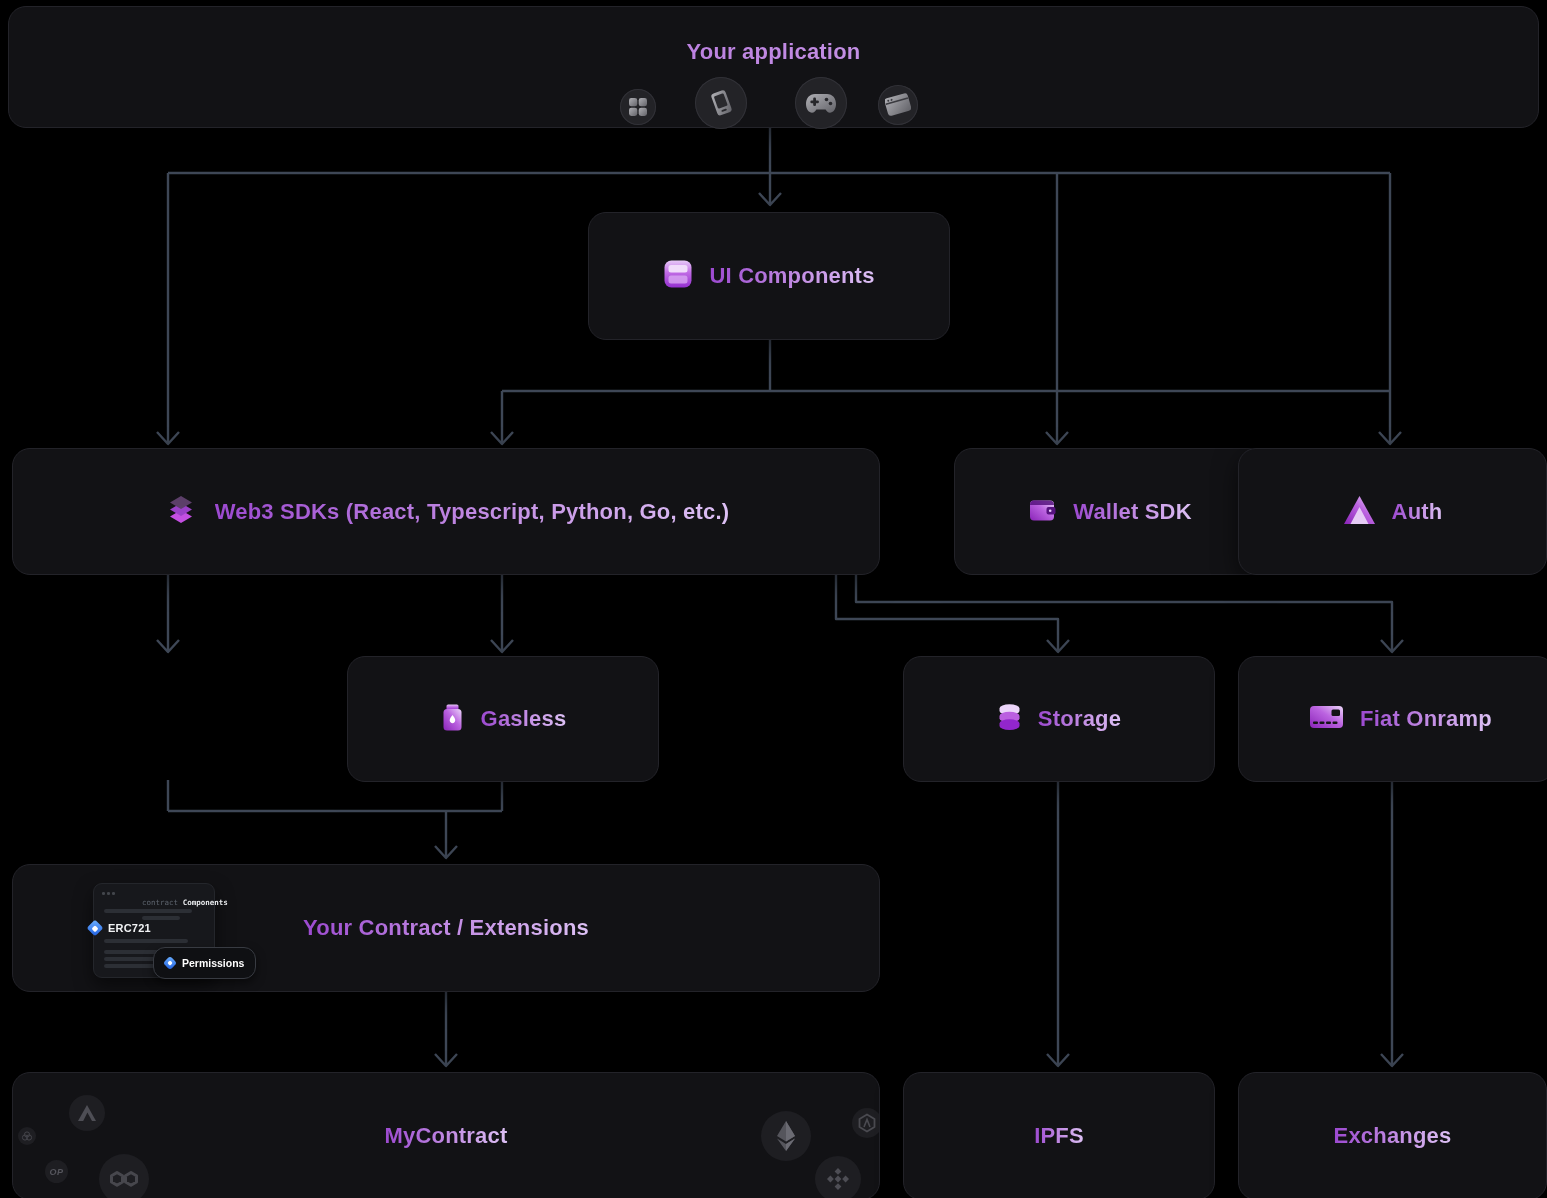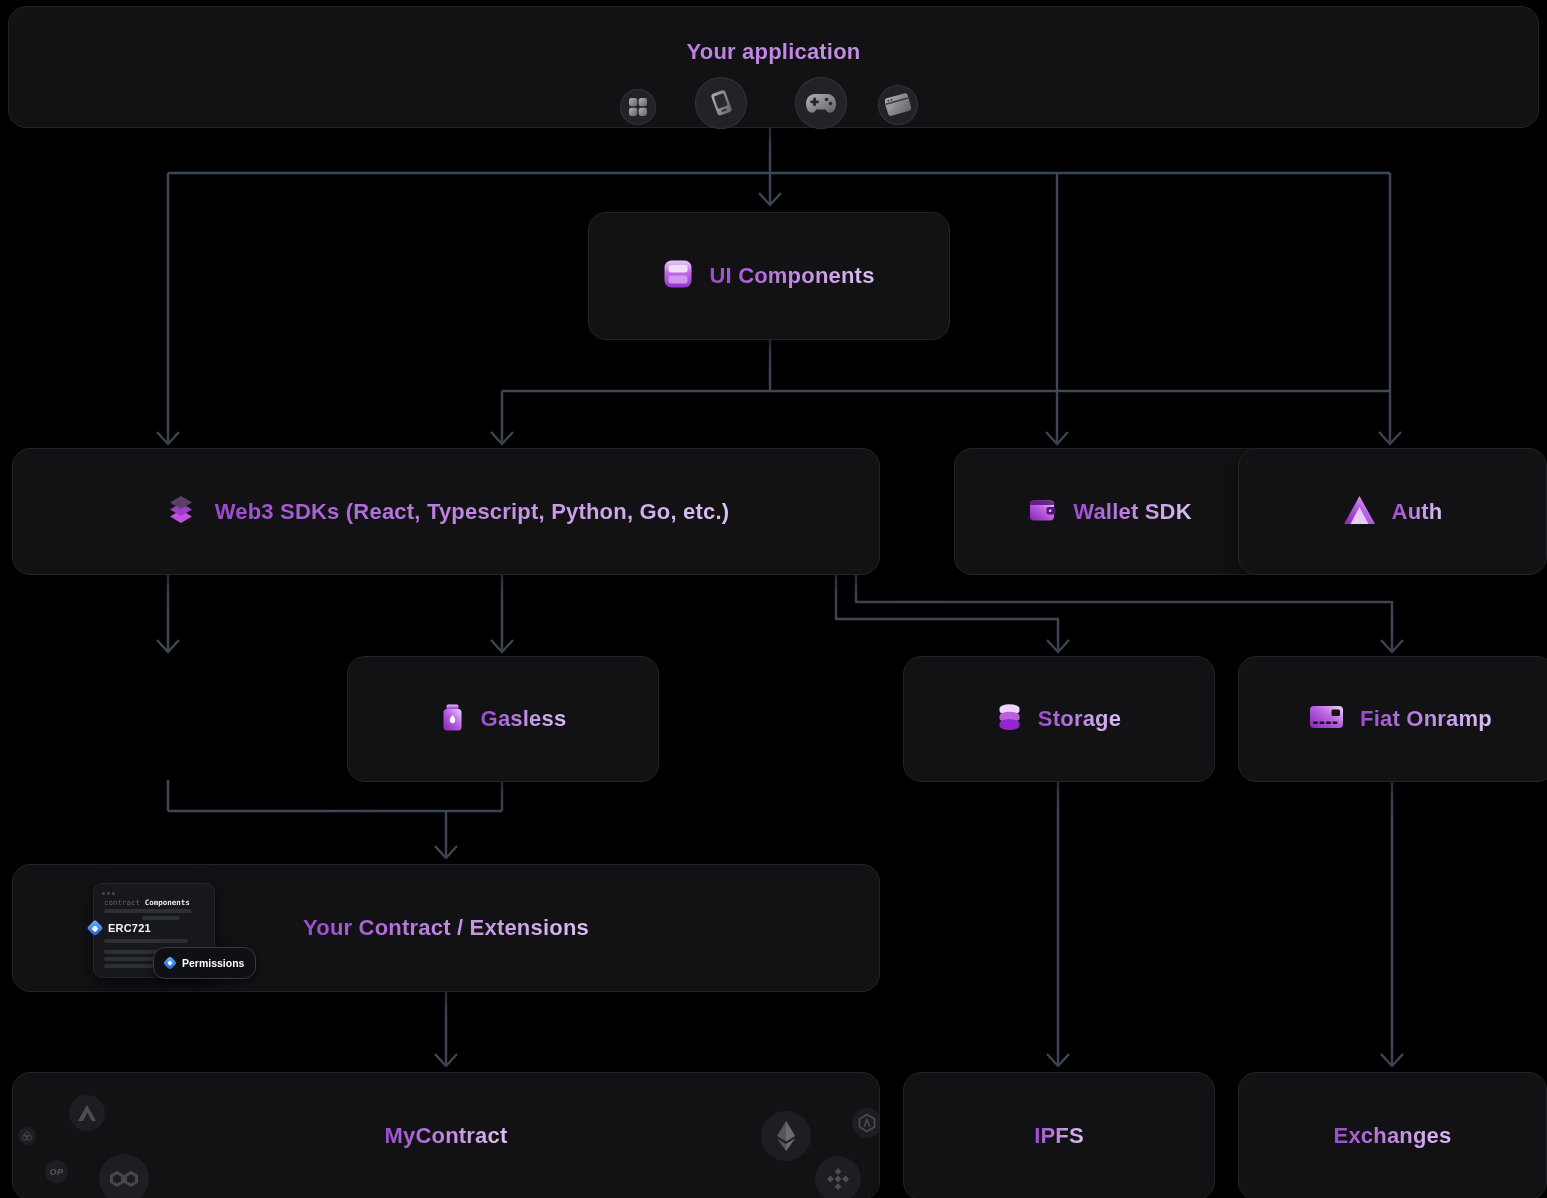--- a/index.html
+++ b/index.html
@@ -42,21 +42,21 @@
   #bl-poly{left:86px;top:81px;width:50px;height:50px;}
   #bl-eth{left:748px;top:38px;width:50px;height:50px;}
   #bl-arb{left:839px;top:35px;width:30px;height:30px;}
   #bl-bnb{left:802px;top:83px;width:46px;height:46px;}
   .op-txt{font-weight:700;font-style:italic;font-size:9px;color:#55555c;letter-spacing:.5px;}
   
   #code-panel{position:absolute;left:80px;top:18px;width:120px;height:93px;background:#17181c;
               border:1px solid #24262b;border-radius:9px;box-shadow:0 8px 18px rgba(0,0,0,.5);z-index:3;}
   .dot{position:absolute;top:8px;width:2.5px;height:2.5px;border-radius:50%;background:#43464c;}
   .codeline{position:absolute;left:10px;top:14px;font-family:"DejaVu Sans Mono",monospace;font-size:7.5px;white-space:nowrap;}
-  .kw{color:#5d646e;} .cname{color:#e8eaed;font-weight:700;}
+  .kw{color:#5d646e;margin-left:38px;} .cname{color:#e8eaed;font-weight:700;}
   .cbar{position:absolute;height:4px;border-radius:2px;background:#2c2f35;}
   .bluediamond{width:12px;height:12px;min-width:12px;border-radius:3px;
                background:linear-gradient(135deg,#6cb0ff,#1f5fe0);transform:rotate(45deg);position:relative;}
   .bluediamond::after{content:"";position:absolute;inset:3.5px;background:#fff;border-radius:1.5px;}
   .bluediamond.sm{width:10px;height:10px;min-width:10px;}
   .bluediamond.sm::after{inset:3px;}
   #erc-row{position:absolute;left:-5px;top:38px;display:flex;align-items:flex-end;gap:7px;z-index:4;}
   #erc-label{font-size:11px;font-weight:700;color:#f2f3f5;letter-spacing:.2px;}
   #perm-pill{position:absolute;left:140px;top:82px;height:22px;padding:4px 11px;z-index:5;
              display:flex;align-items:center;gap:7px;background:#0f1013;border:1px solid #383b42;

